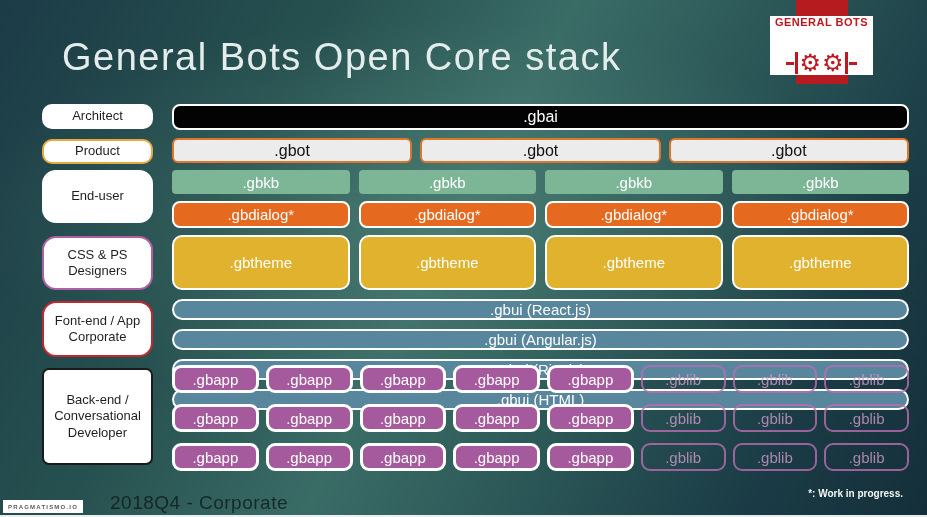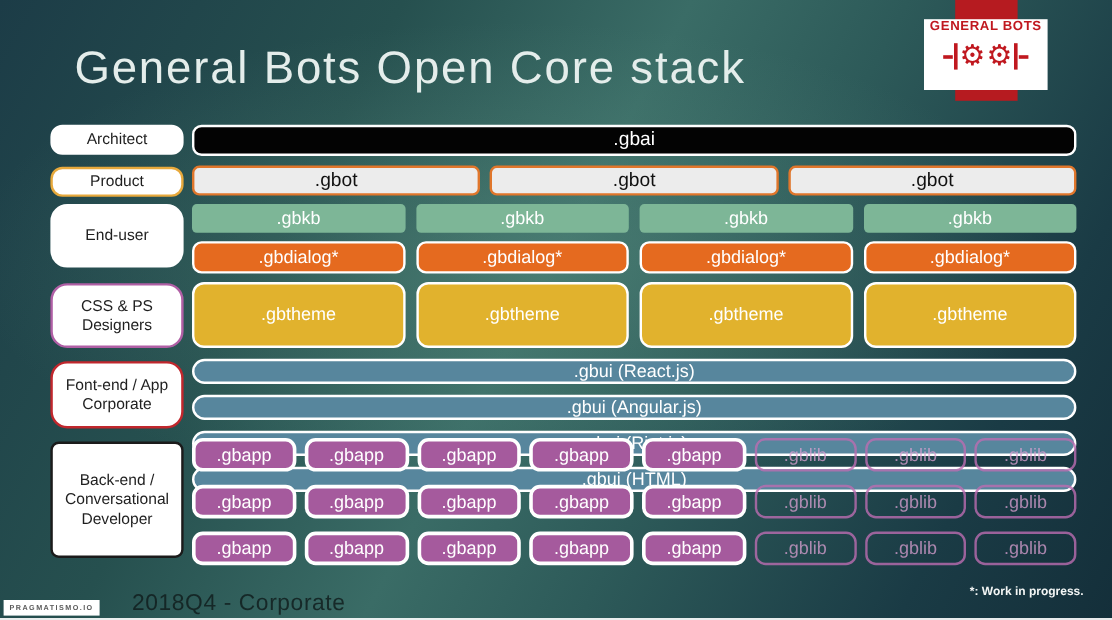--- a/index.html
+++ b/index.html
@@ -17,42 +17,42 @@
     background:rgba(255,255,255,0.9); }
 
   .page-title {
     position:absolute; left:62px; top:36px;
     font-size:38px; font-weight:300; color:#e4edeb; letter-spacing:1.5px;
   }
 
   
   .logo-band { position:absolute; left:796px; top:0; width:52px; height:84px; background:#b61b20; }
   .logo-card { position:absolute; left:770px; top:16px; width:103px; height:59px; background:#ffffff;
-    display:flex; flex-direction:column; align-items:center; justify-content:flex-start; gap:8px; }
+    display:flex; flex-direction:column; align-items:center; justify-content:space-between; gap:8px; }
   .logo-name { color:#c0181f; font-weight:bold; font-size:11px; letter-spacing:0.5px; }
   .logo-gears { display:flex; align-items:center; gap:1px; margin-top:-1px; }
   .logo-gears .bar { width:3px; height:22px; background:#c0181f; }
   .logo-gears .hline { width:8px; height:3px; background:#c0181f; }
   .gear { color:#c0181f; font-size:24px; line-height:24px; }
 
   
   .side-label {
     position:absolute; left:42px; width:111px; background:#ffffff;
     border-radius:10px; display:flex; align-items:center; justify-content:center;
     text-align:center; color:#1f1f1f; font-size:13px; line-height:1.25; padding:2px 6px;
   }
   .lbl-architect { top:104px; height:25px; border:2px solid #ffffff; }
   .lbl-product   { top:139px; height:25px; border:2px solid #e7a93c; }
   .lbl-enduser   { top:170px; height:53px; border:2px solid #ffffff; border-radius:14px; }
   .lbl-designers { top:236px; height:54px; border:2px solid #b05fa5; border-radius:14px; }
   .lbl-frontend  { top:301px; height:56px; border:2px solid #c1272d; border-radius:14px; }
   .lbl-backend   { top:368px; height:97px; border:2px solid #1b1b1b; border-radius:7px; }
 
   
-  .row { position:absolute; left:160px; width:737px; display:flex; }
+  .row { position:absolute; left:172px; width:737px; display:flex; }
   .cell { flex:1; display:flex; align-items:center; justify-content:center;
     color:#ffffff; font-size:15px; white-space:nowrap; }
 
   .row-gbai    { top:104px; height:26px; }
   .row-gbot    { top:138px; height:25px; gap:8px;text-align:center; }
   .row-gbkb    { top:170px; height:24px; gap:9px; }
   .row-gbdialog{ top:201px; height:27px; gap:9px; }
   .row-gbtheme { top:235px; height:55px; gap:9px; }
   .row-gbui    { top:299px; height:58px; gap:9px;flex-direction:column; }
   .row-apps1   { top:365px; height:28px; gap:7px; }

